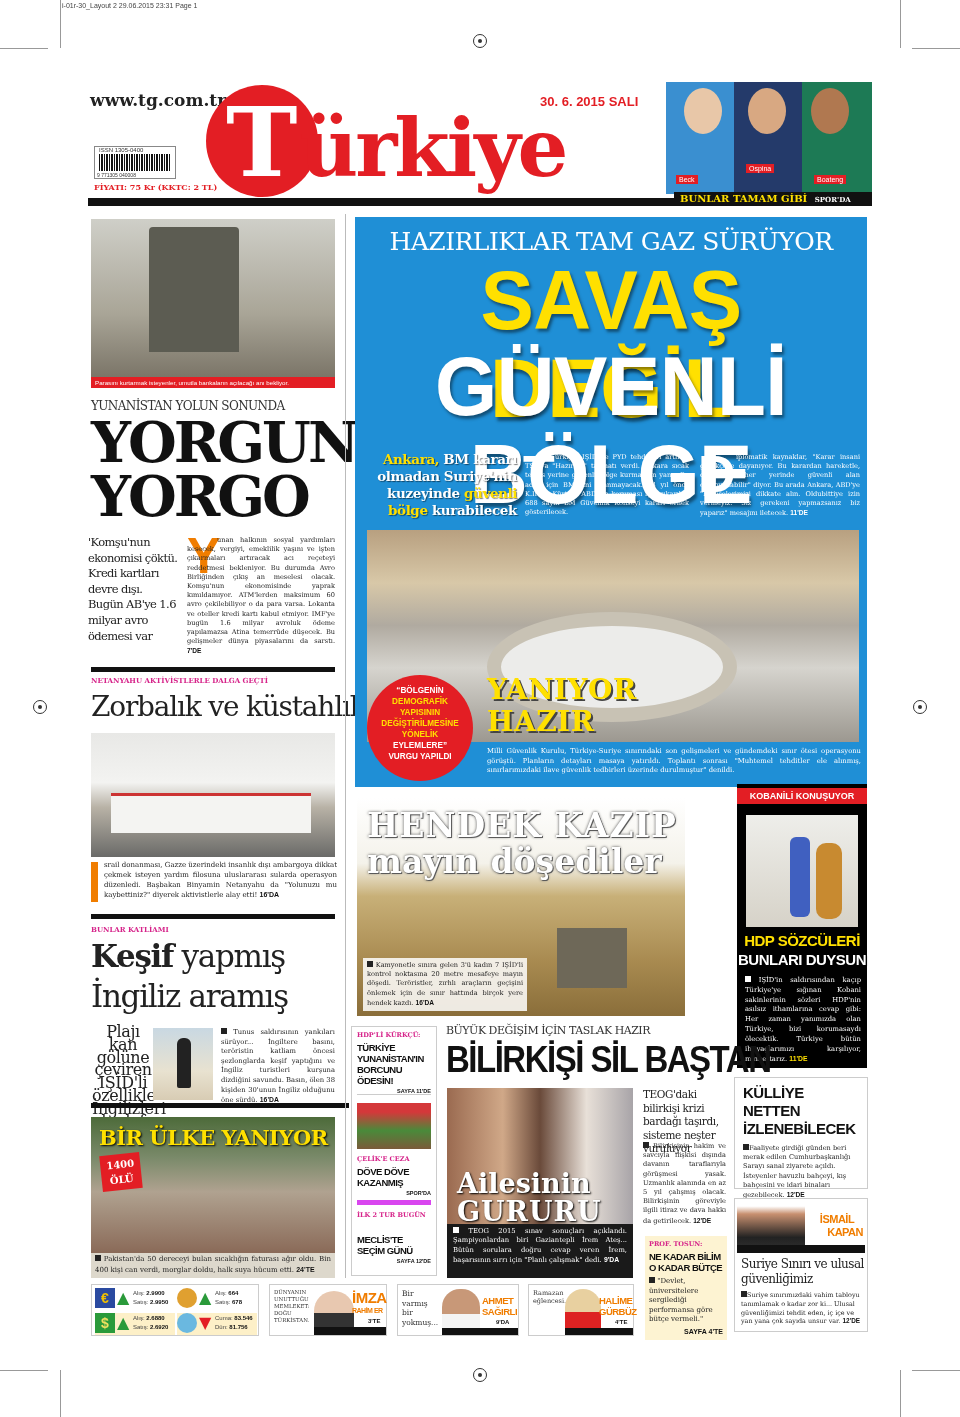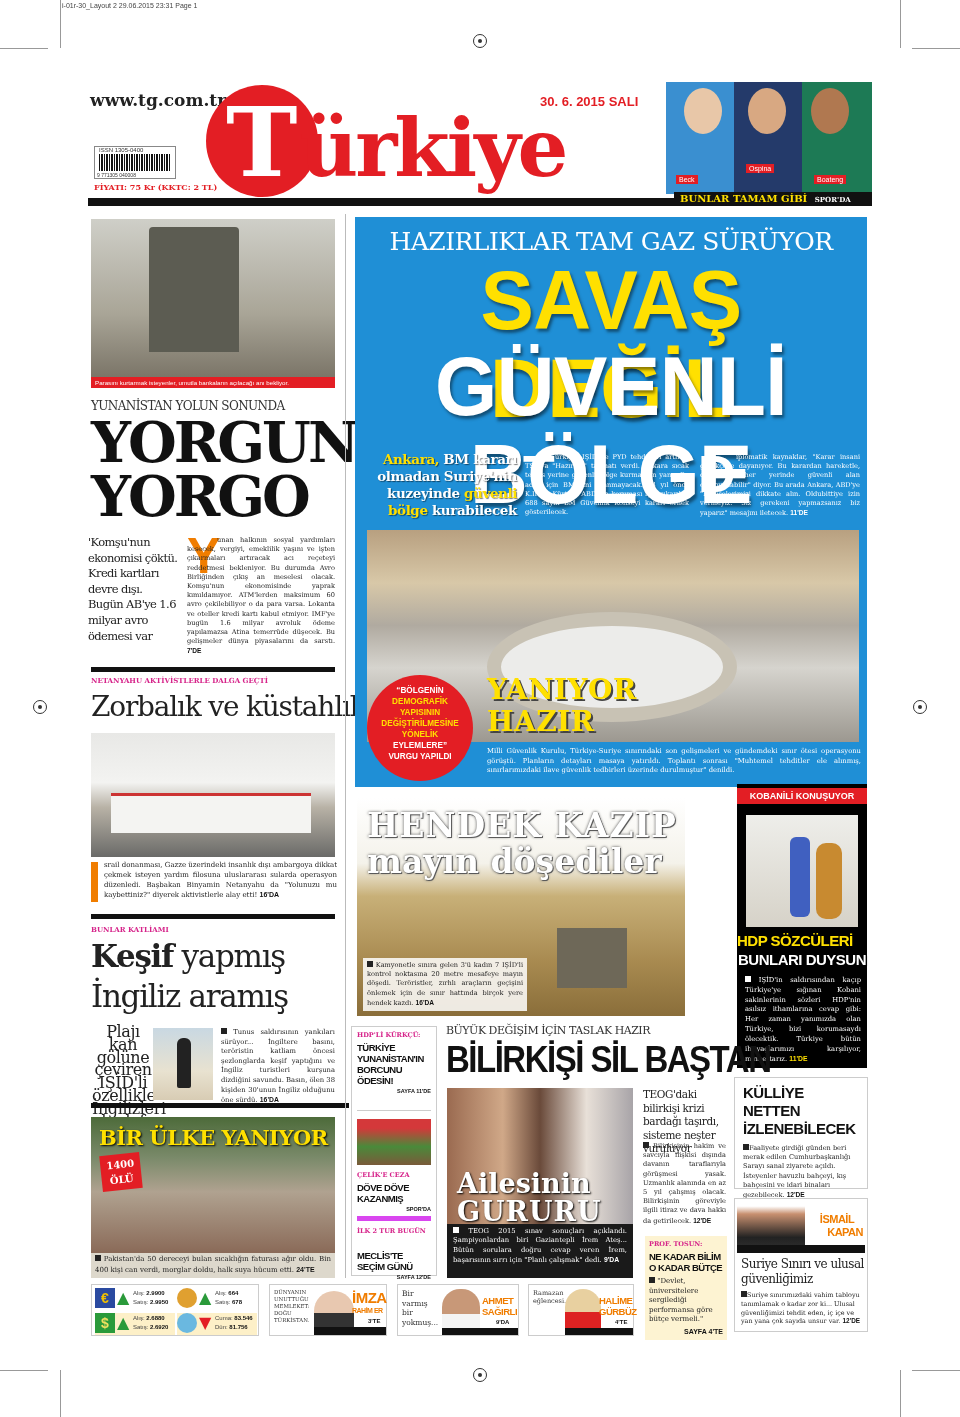--- a/index.html
+++ b/index.html
@@ -148,29 +148,29 @@
     <span style="display:inline-block;width:6px;height:6px;background:#222"></span> <span>Kamyonetle sınıra gelen 3'ü kadın 7 IŞİD'li kontrol noktasına 20 metre mesafeye mayın döşedi. Teröristler, zırhlı araçların geçişini önlemek için de sınır hattında birçok yere hendek kazdı.</span> <b class="ref">16'DA</b>
   </div>
 </div>
 
 <div class="abs" style="left:737px;top:784px;width:130px;height:284px;background:#000000">
   <div class="abs sans" style="left:0;top:4px;width:130px;height:16px;background:#e31e24;color:#fff;font-weight:bold;font-size:9px;text-align:center;line-height:16px">KOBANİLİ KONUŞUYOR</div>
   <div class="abs" style="left:9px;top:31px;width:112px;height:112px;background:linear-gradient(180deg,#eeeeea,#d6d2c8)">
     <div class="abs" style="left:44px;top:22px;width:20px;height:80px;background:#4060c0;border-radius:6px"></div>
     <div class="abs" style="left:70px;top:28px;width:26px;height:76px;background:#c88a30;border-radius:10px"></div>
   </div>
-  <div class="abs cond" style="left:0;width:130px;top:148px;text-align:left;color:#ffe000;font-size:15px;text-shadow:1px 1px 1px #000">HDP SÖZCÜLERİ</div>
+  <div class="abs cond" style="left:0;width:130px;top:148px;text-align:center;color:#ffe000;font-size:15px;text-shadow:1px 1px 1px #000">HDP SÖZCÜLERİ</div>
   <div class="abs cond" style="left:0;width:130px;top:167px;text-align:center;color:#fff;font-size:15px;text-shadow:1px 1px 1px #000">BUNLARI DUYSUN</div>
   <div class="abs small" style="left:8px;top:192px;width:116px;color:#fff;font-size:6.8px;line-height:9.8px">
     <span style="display:inline-block;width:6px;height:6px;background:#fff"></span> <span>IŞİD'in saldırısından kaçıp Türkiye'ye sığınan Kobani sakinlerinin sözleri HDP'nin asılsız ithamlarına cevap gibi: Her zaman yanımızda olan Türkiye, bizi korumasaydı ölecektik. Türkiye bütün ihtiyaçlarımızı karşılıyor, minnettarız.</span> <b class="ref" style="color:#ffe000">11'DE</b>
   </div>
 </div>
 
 <div class="abs box" style="left:351px;top:1026px;width:86px;height:250px;padding:4px 5px">
-  <div style="border-bottom:1px solid #ccc;padding-bottom:16px">
+  <div style="border-bottom:1px solid #ccc;padding-bottom:0">
     <div style="font:bold 6.5px 'DejaVu Serif',serif;color:#d6248a">HDP'Lİ KÜRKÇÜ:</div>
     <div class="cond" style="font-size:9.5px;line-height:11px;color:#111;margin-top:3px">TÜRKİYE YUNANİSTAN'IN BORCUNU ÖDESİN!</div>
     <div class="ref" style="font-size:5.5px;text-align:right;margin-top:2px">SAYFA 11'DE</div>
   </div>
   <div style="margin-top:8px;height:46px;background:linear-gradient(180deg,#d4383a 0 20%,#4a8a3a 60%,#7a5a3a)"></div>
   <div style="border-bottom:5px solid #d946ef;padding:6px 0 4px">
     <div style="font:bold 6.5px 'DejaVu Serif',serif;color:#d6248a">ÇELİK'E CEZA</div>
     <div class="cond" style="font-size:9.5px;line-height:11px;color:#111;margin-top:3px">DÖVE DÖVE KAZANMIŞ</div>
     <div class="ref" style="font-size:5.5px;text-align:right;margin-top:2px">SPOR'DA</div>
   </div>

